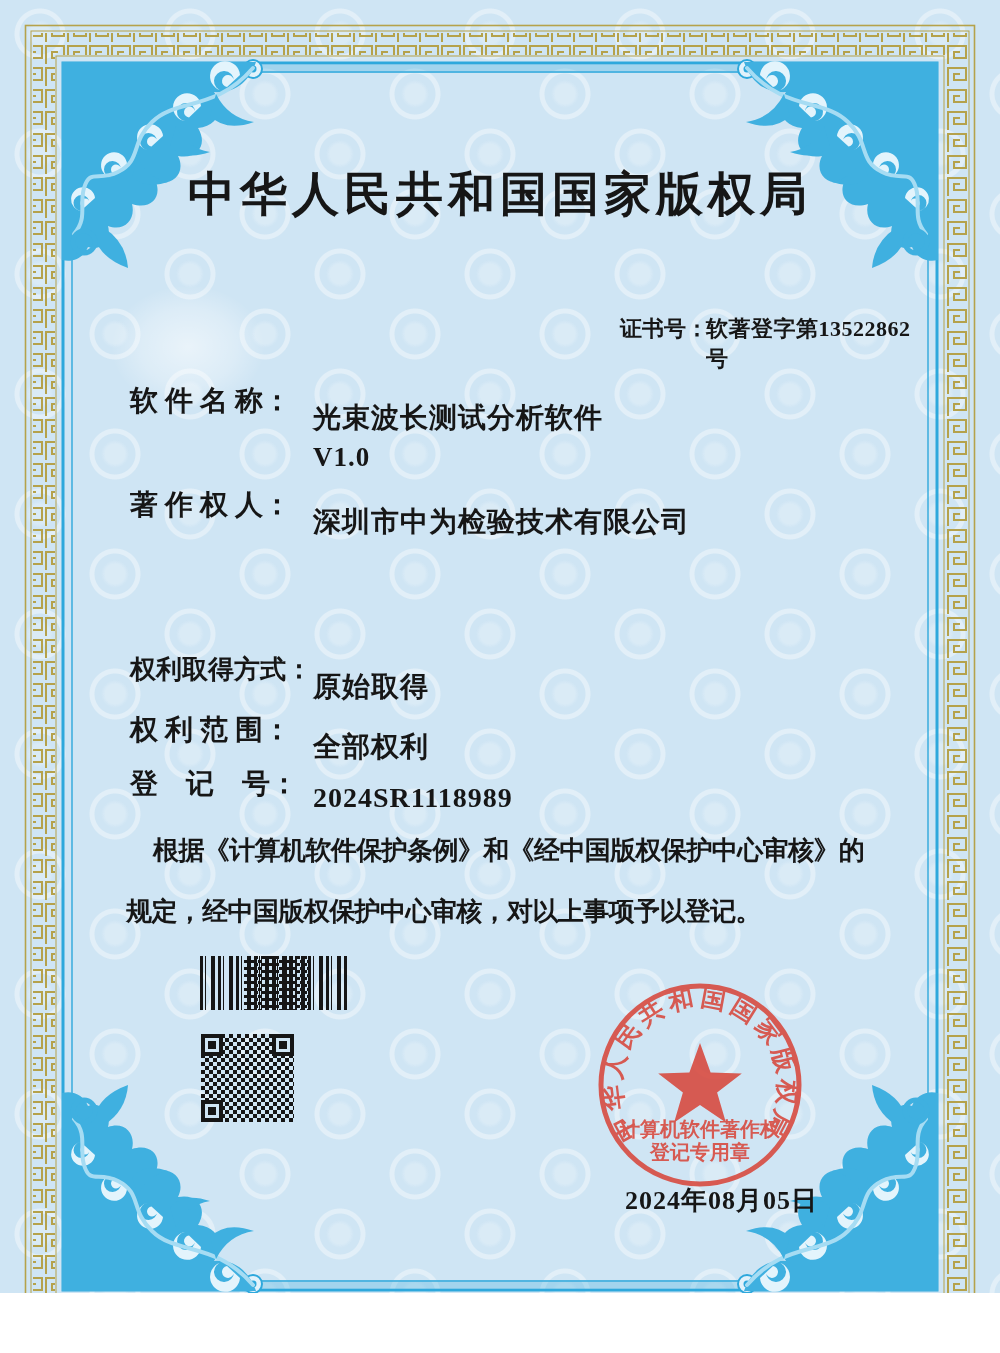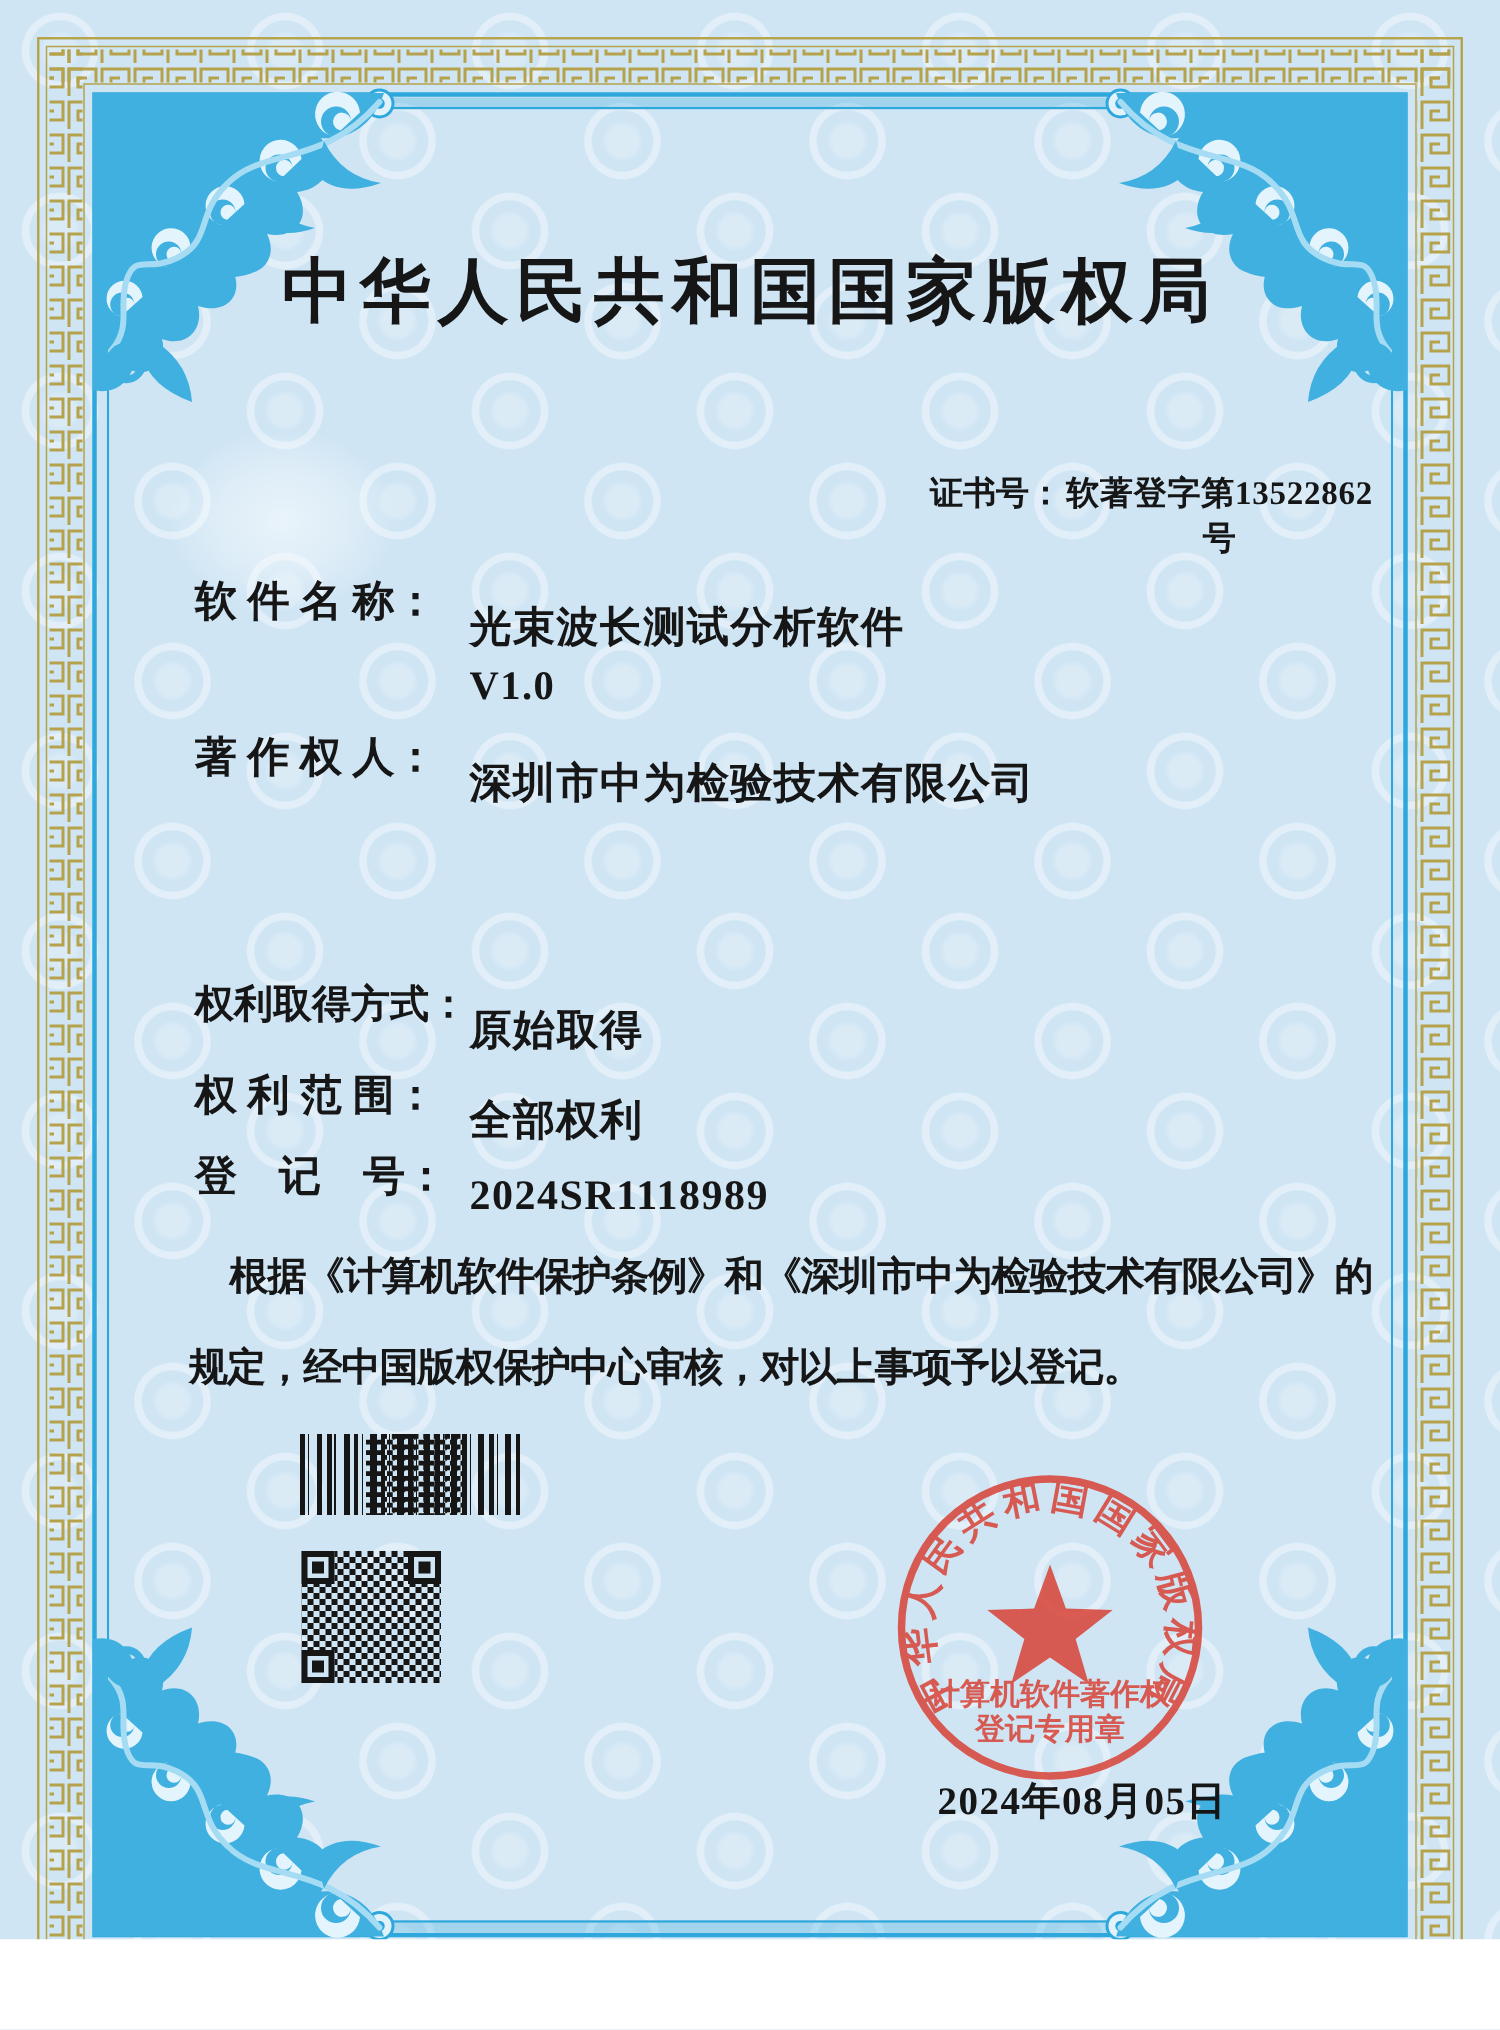--- a/index.html
+++ b/index.html
@@ -24,21 +24,21 @@
     position:absolute; left:112px; top:286px; width:152px; height:122px; border-radius:50%;
     background:radial-gradient(ellipse at center, rgba(255,255,255,.55) 0%, rgba(255,255,255,.28) 45%, rgba(255,255,255,0) 72%);
   }
 
   .title1{ position:absolute; left:0; right:0; top:163px; text-align:center;
            font-size:47px; font-weight:bold; letter-spacing:5px; }
   .title2{ position:absolute; left:0; right:0; top:228px; text-align:center;
            font-size:45px; font-weight:bold; letter-spacing:6px; }
 
   .certno{ position:absolute; left:620px; top:314px; width:300px; height:30px;
-           font-size:22px; font-weight:bold;text-align:center; }
+           font-size:22px; font-weight:bold; }
   .certno .lab{ position:absolute; left:0; top:0; }
   .certno .val{ position:absolute; left:86px; top:0; letter-spacing:.5px; }
 
   .field{ position:absolute; left:130px; height:36px; font-size:28px; font-weight:bold; }
   .field .flabel{ position:absolute; left:0; top:0; white-space:nowrap; }
   .field .fvalue{ position:absolute; left:183px; top:17px; white-space:nowrap; letter-spacing:1px; }
   .field.tight .flabel{ font-size:26px; top:1px; }
   .vline2{ position:absolute; left:313px; top:416px; font-size:27px; font-weight:bold; letter-spacing:1px;margin-top:26px; }
 
   .stm{ position:absolute; font-size:26px; font-weight:bold; letter-spacing:-0.6px; white-space:nowrap; }
@@ -150,21 +150,21 @@
   <div class="field" style="top:711px">
     <span class="flabel">权 利 范 围：</span>
     <span class="fvalue">全部权利</span>
   </div>
 
   <div class="field" style="top:765px">
     <span class="flabel">登　记　号：</span>
     <span class="fvalue">2024SR1118989</span>
   </div>
 
-  <div class="stm stm1">根据《计算机软件保护条例》和《深圳市中为检验技术有限公司》的</div>
+  <div class="stm stm1">根据《计算机软件保护条例》和《经中国版权保护中心审核》的</div>
   <div class="stm stm2">规定，经中国版权保护中心审核，对以上事项予以登记。</div>
 
   <div class="barcode">
       <div class="dense"></div>
     </div>
   <div class="qrcode">
     <div class="finder tl"></div>
     <div class="finder tr"></div>
     <div class="finder bl"></div>
   </div>

